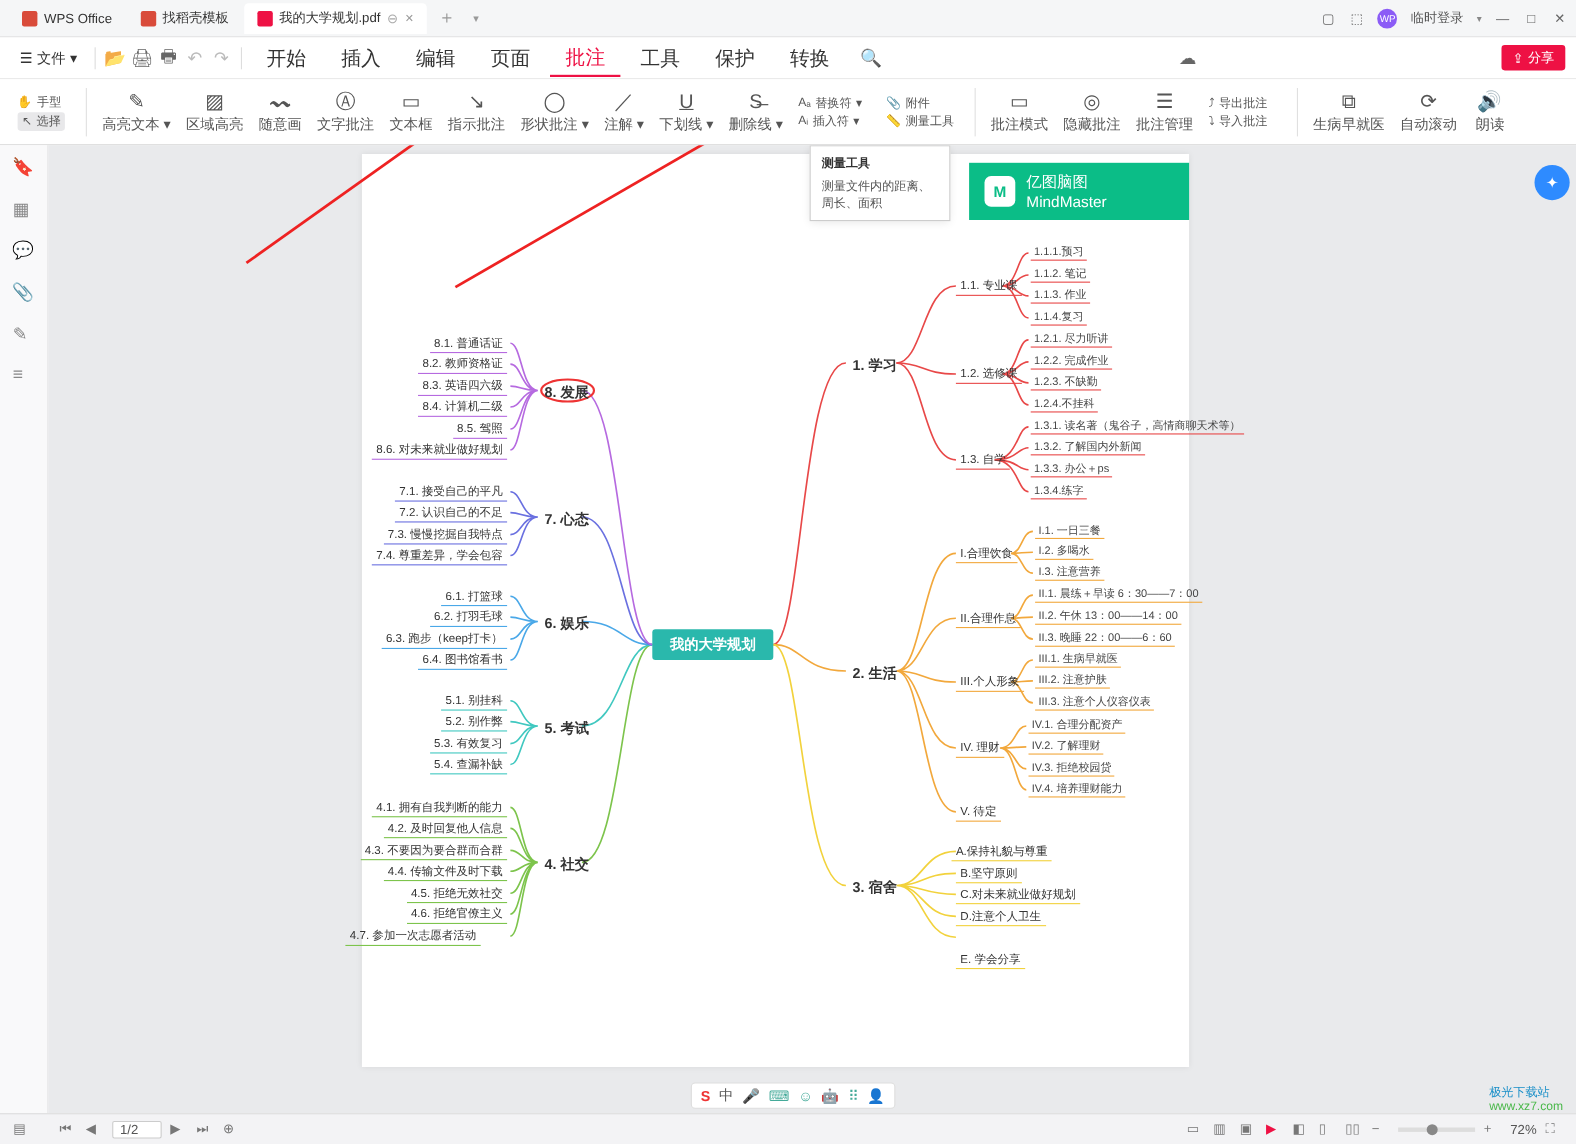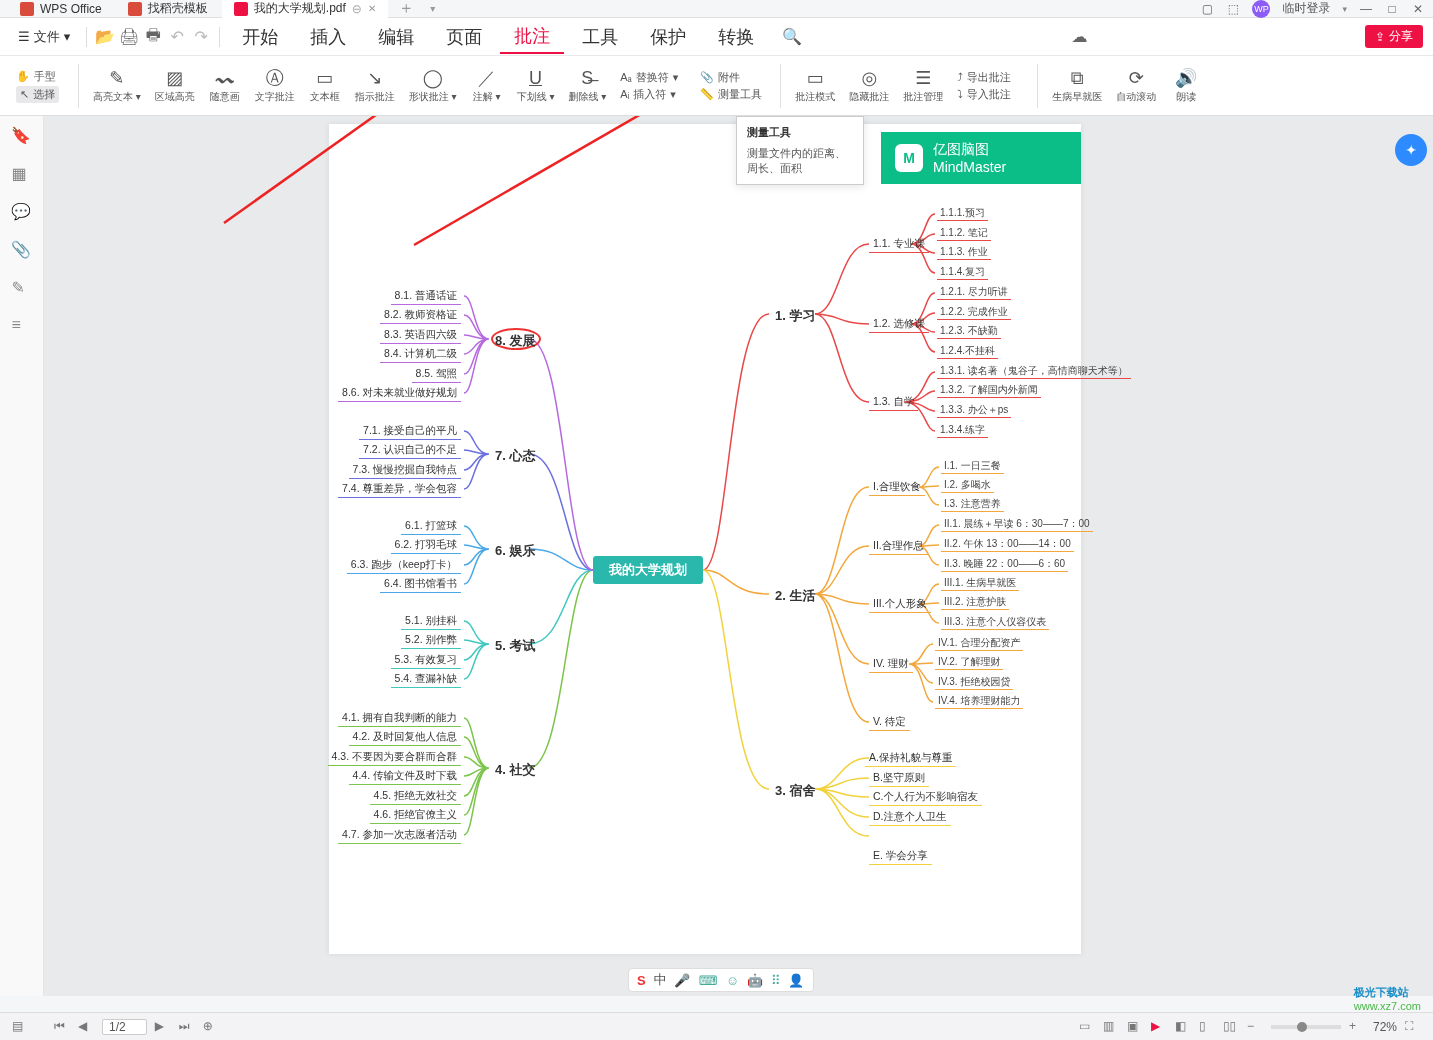--- a/index.html
+++ b/index.html
@@ -1,37 +1,37 @@
 <!DOCTYPE html>
 <html><head>
 <meta charset="utf-8">
 <style>
 *{box-sizing:border-box;margin:0;padding:0;font-family:"Microsoft YaHei",sans-serif}
 body{background:#f5f6f7;width:1433px;height:1040px;overflow:hidden;position:relative}
-.titlebar{height:18px;background:#f5f6f7;display:flex;align-items:center;padding:0 8px;border-bottom:1px solid #e0e0e0}
+.titlebar{height:34px;background:#f5f6f7;display:flex;align-items:center;padding:0 8px;border-bottom:1px solid #e0e0e0}
 .tab{height:28px;padding:0 12px;display:flex;align-items:center;gap:6px;font-size:12px;color:#333;border-radius:4px 4px 0 0;margin-right:2px;cursor:pointer}
 .tab.active{background:#fff}
 .tab-icon{width:14px;height:14px;border-radius:2px}
 .tab-close{color:#999;font-size:10px}
 .addtab{color:#999;font-size:16px;padding:0 8px}
 .title-right{margin-left:auto;display:flex;align-items:center;gap:12px;font-size:12px;color:#555}
 .title-right .winbtn{width:14px;height:14px;display:inline-flex;align-items:center;justify-content:center;color:#666}
 .avatar{width:18px;height:18px;border-radius:50%;background:#8b5cf6;color:#fff;font-size:9px;display:flex;align-items:center;justify-content:center}
 .menubar{height:38px;background:#fff;display:flex;align-items:center;padding:0 10px;gap:4px;border-bottom:1px solid #e8e8e8}
 .menubar .menubtn{padding:4px 8px;font-size:13px;color:#333;display:flex;align-items:center;gap:4px}
 .menubar .menutab{padding:4px 14px;font-size:18px;color:#333}
 .menubar .menutab.active{color:#e14;border-bottom:2px solid #e14}
 .menubar .divider{width:1px;height:20px;background:#ddd;margin:0 4px}
 .menubar .iconbtn{width:20px;height:20px;color:#666;display:flex;align-items:center;justify-content:center}
 .sharebtn{margin-left:auto;background:#e14;color:#fff;padding:3px 10px;border-radius:3px;font-size:12px;display:flex;align-items:center;gap:4px}
 .ribbon{height:60px;background:#fff;display:flex;align-items:center;padding:4px 10px;gap:2px;border-bottom:1px solid #ddd}
 .rgroup{display:flex;flex-direction:column;align-items:center;justify-content:center;padding:2px 6px;gap:1px;min-width:44px}
 .rgroup.wide{min-width:56px}
 .rgroup .ricon{width:22px;height:22px;color:#555;display:flex;align-items:center;justify-content:center;font-size:18px}
-.rgroup .rlabel{font-size:10px;color:#555;white-space:nowrap}
+.rgroup .rlabel{font-size:13px;color:#555;white-space:nowrap}
 .rgroup.double{flex-direction:column;align-items:flex-start;gap:2px}
 .rgroup.double .rrow{display:flex;align-items:center;gap:4px;font-size:11px;color:#555}
 .rdivider{width:1px;height:44px;background:#e0e0e0;margin:0 6px}
 .workspace{display:flex;height:calc(100% - 132px - 28px)}
 .sidebar{width:44px;background:#f9f9fa;border-right:1px solid #e5e5e5;display:flex;flex-direction:column;align-items:center;padding-top:10px;gap:18px}
 .sidebar .sicon{width:20px;height:20px;color:#888;cursor:pointer}
 .canvas{flex:1;background:#e9eaec;position:relative;overflow:hidden}
 .page{position:absolute;left:285px;top:8px;width:752px;height:830px;background:#fff;box-shadow:0 0 6px rgba(0,0,0,.08)}
 .tooltip{position:absolute;left:692px;top:0px;width:128px;background:#fff;border:1px solid #ccc;padding:8px 10px;font-size:11px;color:#555;box-shadow:0 2px 8px rgba(0,0,0,.1);z-index:5}
 .tooltip .tt-title{font-weight:600;margin-bottom:6px;color:#333}
@@ -313,21 +313,21 @@
         <div class="node sub" style="left:612px;top:452px;border-color:#f2a83c">III.1. 生病早就医</div>
         <div class="node sub" style="left:612px;top:471px;border-color:#f2a83c">III.2. 注意护肤</div>
         <div class="node sub" style="left:612px;top:491px;border-color:#f2a83c">III.3. 注意个人仪容仪表</div>
         <div class="node sub" style="left:606px;top:512px;border-color:#f2a83c">IV.1. 合理分配资产</div>
         <div class="node sub" style="left:606px;top:531px;border-color:#f2a83c">IV.2. 了解理财</div>
         <div class="node sub" style="left:606px;top:551px;border-color:#f2a83c">IV.3. 拒绝校园贷</div>
         <div class="node sub" style="left:606px;top:570px;border-color:#f2a83c">IV.4. 培养理财能力</div>
 
         <div class="node leaf" style="left:536px;top:626px;border-color:#f2d23c">A.保持礼貌与尊重</div>
         <div class="node leaf" style="left:540px;top:646px;border-color:#f2d23c">B.坚守原则</div>
-        <div class="node leaf" style="left:540px;top:665px;border-color:#f2d23c">C.个人行为不影响宿友</div>
+        <div class="node leaf" style="left:540px;top:665px;border-color:#f2d23c">C.对未来就业做好规划</div>
         <div class="node leaf" style="left:540px;top:685px;border-color:#f2d23c">D.注意个人卫生</div>
         <div class="node leaf" style="left:540px;top:724px;border-color:#f2d23c">E. 学会分享</div>
 
         <div class="node leaf" style="right:620px;top:164px;border-color:#b66ae0">8.1. 普通话证</div>
         <div class="node leaf" style="right:620px;top:183px;border-color:#b66ae0">8.2. 教师资格证</div>
         <div class="node leaf" style="right:620px;top:203px;border-color:#b66ae0">8.3. 英语四六级</div>
         <div class="node leaf" style="right:620px;top:222px;border-color:#b66ae0">8.4. 计算机二级</div>
         <div class="node leaf" style="right:620px;top:242px;border-color:#b66ae0">8.5. 驾照</div>
         <div class="node leaf" style="right:620px;top:261px;border-color:#b66ae0">8.6. 对未来就业做好规划</div>
 
@@ -345,21 +345,21 @@
         <div class="node leaf" style="right:620px;top:508px;border-color:#40c8c0">5.2. 别作弊</div>
         <div class="node leaf" style="right:620px;top:528px;border-color:#40c8c0">5.3. 有效复习</div>
         <div class="node leaf" style="right:620px;top:547px;border-color:#40c8c0">5.4. 查漏补缺</div>
 
         <div class="node leaf" style="right:620px;top:586px;border-color:#7dc44c">4.1. 拥有自我判断的能力</div>
         <div class="node leaf" style="right:620px;top:605px;border-color:#7dc44c">4.2. 及时回复他人信息</div>
         <div class="node leaf" style="right:620px;top:625px;border-color:#7dc44c">4.3. 不要因为要合群而合群</div>
         <div class="node leaf" style="right:620px;top:644px;border-color:#7dc44c">4.4. 传输文件及时下载</div>
         <div class="node leaf" style="right:620px;top:664px;border-color:#7dc44c">4.5. 拒绝无效社交</div>
         <div class="node leaf" style="right:620px;top:683px;border-color:#7dc44c">4.6. 拒绝官僚主义</div>
-        <div class="node leaf" style="right:620px;top:703px;border-color:#7dc44c">4.7. 参加一次志愿者活动</div>
+        <div class="node leaf" style="right:644px;top:703px;border-color:#7dc44c">4.7. 参加一次志愿者活动</div>
       </div>
     </div>
 
     <div style="position:absolute;left:584px;bottom:4px;display:flex;gap:8px;align-items:center;background:#fff;border:1px solid #ddd;border-radius:4px;padding:2px 8px;font-size:13px;color:#555">
       <span style="color:#e33;font-weight:700">S</span>
       <span>中</span>
         <span style="color:#4a9">🎤</span>
         <span style="color:#4a9">⌨</span>
         <span style="color:#4a9">☺</span>
         <span style="color:#4a9">🤖</span>
@@ -393,15 +393,15 @@
     <span style="width:70px;height:4px;background:#ddd;position:relative">
         <span style="position:absolute;left:26px;top:-3px;width:10px;height:10px;border-radius:50%;background:#888"></span>
       </span>
     <span class="sicon2">+</span>
     <span>72%</span>
     <span class="sicon2">⛶</span>
   </div>
 </div>
 
 <div class="watermark">
-  <div style="font-weight:700;color:#1a8fc8">极光下载站</div>
+  <div style="font-weight:400;color:#1a8fc8">极光下载站</div>
   <div style="color:#4ab84a">www.xz7.com</div>
 </div>
 
 </body></html>

